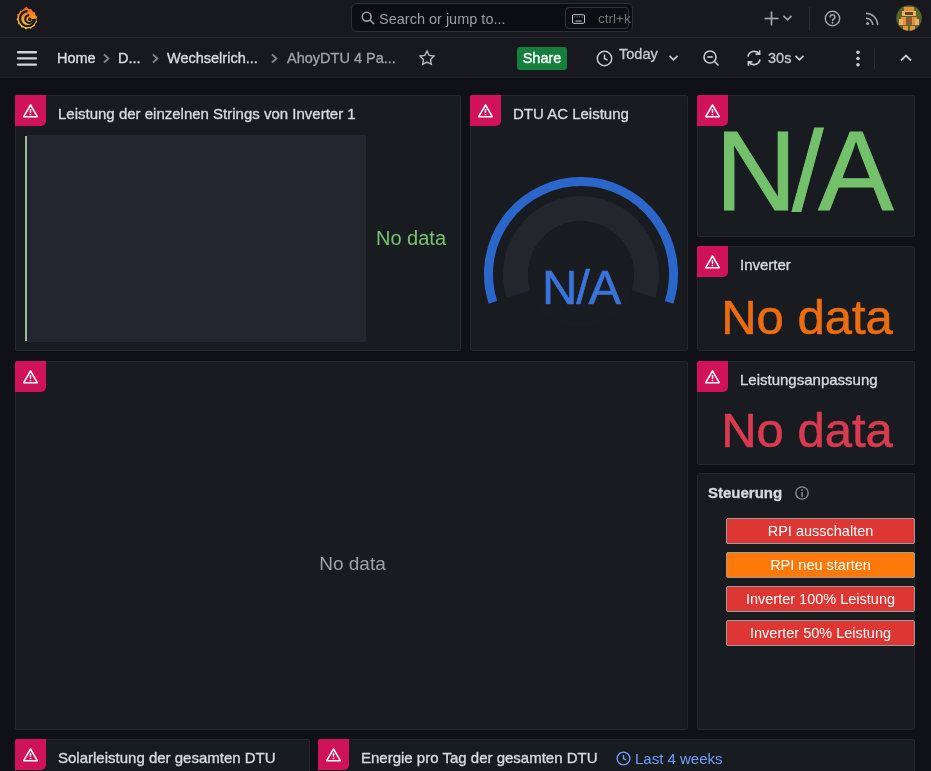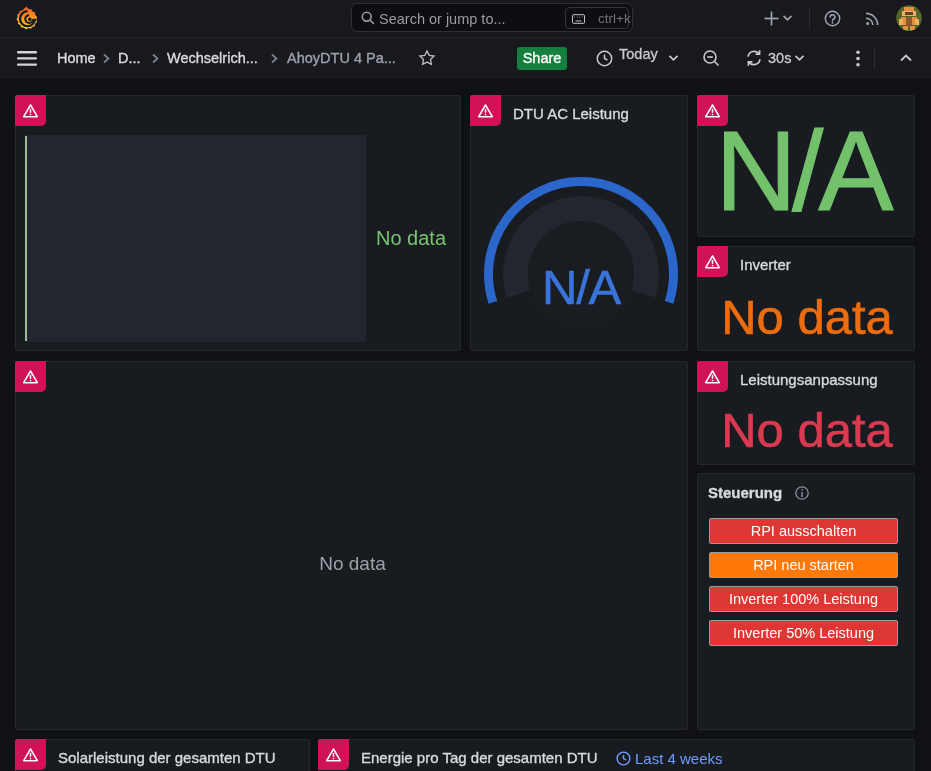--- a/index.html
+++ b/index.html
@@ -160,20 +160,21 @@
     </svg>
 
   <div class="abs panel" style="left:15px;top:95px;width:446px;height:256px">
     <div class="badge">
         <svg width="17" height="16" viewBox="0 0 17 16" fill="none" stroke="#fff" stroke-width="1.5" stroke-linejoin="round" stroke-linecap="round">
           <path d="M8.5 2 L15.3 13.7 L1.7 13.7 Z"></path>
           <line x1="8.5" y1="6.4" x2="8.5" y2="9.2"></line>
           <circle cx="8.5" cy="11.5" r="0.85" fill="#fff" stroke="none"></circle>
         </svg>
       </div>
+    <div class="ptitle" style="left:42px">Leistung der einzelnen Strings von Inverter 1</div>
     <div class="abs" style="left:11px;top:39px;width:339px;height:207px;background:#23262e"></div>
     <div class="abs" style="left:8.5px;top:40px;width:2px;height:205px;background:#9cb897"></div>
     <div class="abs" style="left:355px;top:131px;width:80px;font-size:20px;color:#77c66f;text-align:center">No data</div>
   </div>
 
   <div class="abs panel" style="left:470px;top:95px;width:218px;height:256px">
     <div class="badge">
         <svg width="17" height="16" viewBox="0 0 17 16" fill="none" stroke="#fff" stroke-width="1.5" stroke-linejoin="round" stroke-linecap="round">
           <path d="M8.5 2 L15.3 13.7 L1.7 13.7 Z"></path>
           <line x1="8.5" y1="6.4" x2="8.5" y2="9.2"></line>
@@ -271,16 +272,16 @@
     <svg class="abs" style="left:297px;top:11px" width="15" height="15" viewBox="0 0 17 17" fill="none" stroke="#6e9fff" stroke-width="1.6">
       <circle cx="8.5" cy="8.5" r="7.2"></circle>
         <polyline points="8.5,4.5 8.5,8.5 11.5,10.2"></polyline>
     </svg>
     <div class="abs" style="left:316px;top:10px;font-size:15px;color:#6e9fff">Last 4 weeks</div>
   </div>
 
 </div>
 <style>
   .btnred, .btnorange { width:189px; height:26px; border-radius:2px; border:1px solid #9a9aa0;
-    color:#fff; font-size:14.5px; text-align:center; line-height:24px; }
+    color:#fff; font-size:14.5px; text-align:center; line-height:24px;margin-left:17px; }
   .btnred { background:#de3632; }
   .btnorange { background:#ff780a; border-color:#a89a8a; }
 </style>
 
 </body></html>

